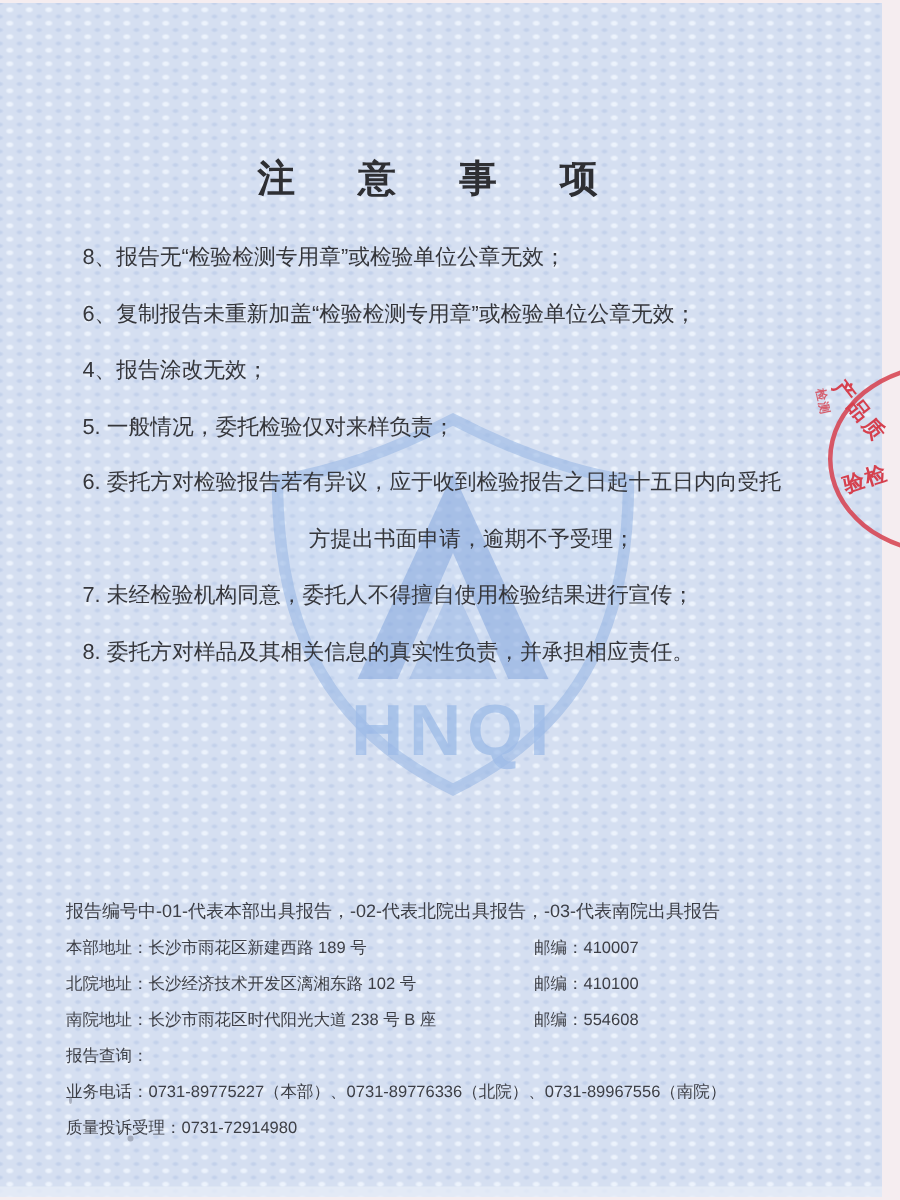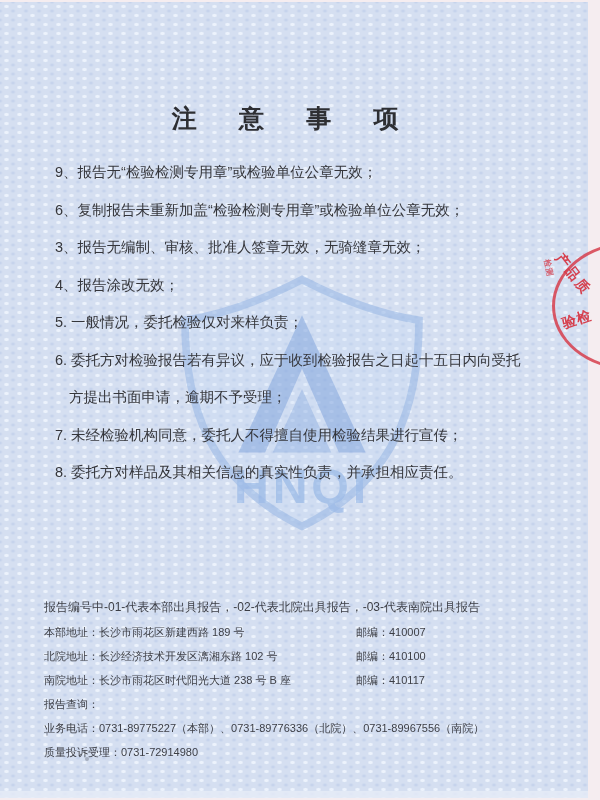--- a/index.html
+++ b/index.html
@@ -35,21 +35,21 @@
     z-index:3;
     margin-top:40px;
   }
   
   .notice{
     position:absolute;left:55px;top:152px;width:505px;
     font-size:14.5px;color:#35363b;
     z-index:3;
   }
   .n-item{height:37.5px;line-height:37.5px;white-space:nowrap;overflow:visible;}
-  .n-item.cont{padding-left:14px;}
+  .n-item.cont{padding-left:14px;text-align:center;}
   
   .wm-logo{
     position:absolute;left:168px;top:270px;width:268px;height:262px;
     z-index:1;opacity:.75;
   }
   .wm-brand{
     position:absolute;left:58px;top:536px;
     font-size:78px;font-weight:bold;white-space:nowrap;
     letter-spacing:32px;
     color:rgba(148,180,232,0.48);
@@ -92,23 +92,22 @@
     <path d="M100 6 C135 24 166 34 192 38 C192 104 174 164 100 200 C26 164 8 104 8 38 C34 34 65 24 100 6 Z" fill="rgba(190,212,242,0.30)" stroke="rgba(150,182,228,0.75)" stroke-width="6"></path>
     <path d="M100 34 L150 142 L129 142 L100 76 L71 142 L50 142 Z" fill="rgba(128,164,222,0.70)"></path>
     <path d="M100 92 L123 142 L77 142 Z" fill="rgba(128,164,222,0.50)"></path>
     <text x="100" y="182" text-anchor="middle" font-family="Liberation Sans, DejaVu Sans, sans-serif" font-size="38" font-weight="bold" letter-spacing="3" fill="rgba(140,176,228,0.78)">HNQI</text>
   </svg>
 
 
   <div class="title">注  意  事  项</div>
 
   <div class="notice">
-    <div class="n-item">9、报告无“检验检测专用章”或检验单位公章无效；</div>
+    <div class="n-item">8、报告无“检验检测专用章”或检验单位公章无效；</div>
     <div class="n-item">6、复制报告未重新加盖“检验检测专用章”或检验单位公章无效；</div>
-    <div class="n-item">3、报告无编制、审核、批准人签章无效，无骑缝章无效；</div>
     <div class="n-item">4、报告涂改无效；</div>
     <div class="n-item">5. 一般情况，委托检验仅对来样负责；</div>
     <div class="n-item">6. 委托方对检验报告若有异议，应于收到检验报告之日起十五日内向受托</div>
     <div class="n-item cont">方提出书面申请，逾期不予受理；</div>
     <div class="n-item">7. 未经检验机构同意，委托人不得擅自使用检验结果进行宣传；</div>
     <div class="n-item">8. 委托方对样品及其相关信息的真实性负责，并承担相应责任。</div>
   </div>
 
   <div class="footer">
     <div class="f-note">报告编号中-01-代表本部出具报告，-02-代表北院出具报告，-03-代表南院出具报告</div>
@@ -116,21 +115,21 @@
     <div class="f-row">
       <span class="f-addr"><span>本部地址：</span><span>长沙市雨花区新建西路 189 号</span></span>
       <span class="f-zip"><span>邮编：</span><span>410007</span></span>
     </div>
     <div class="f-row">
       <span class="f-addr"><span>北院地址：</span><span>长沙经济技术开发区漓湘东路 102 号</span></span>
       <span class="f-zip"><span>邮编：</span><span>410100</span></span>
     </div>
     <div class="f-row">
       <span class="f-addr"><span>南院地址：</span><span>长沙市雨花区时代阳光大道 238 号 B 座</span></span>
-      <span class="f-zip"><span>邮编：</span><span>410117</span></span>
+      <span class="f-zip"><span>邮编：</span><span>554608</span></span>
     </div>
 
     <div class="f-row">
       <span>报告查询：</span>
     </div>
     <div class="f-row">
       <span>业务电话：</span>
         <span>0731-89775227（本部）、0731-89776336（北院）、0731-89967556（南院）</span>
     </div>
     <div class="f-row">

